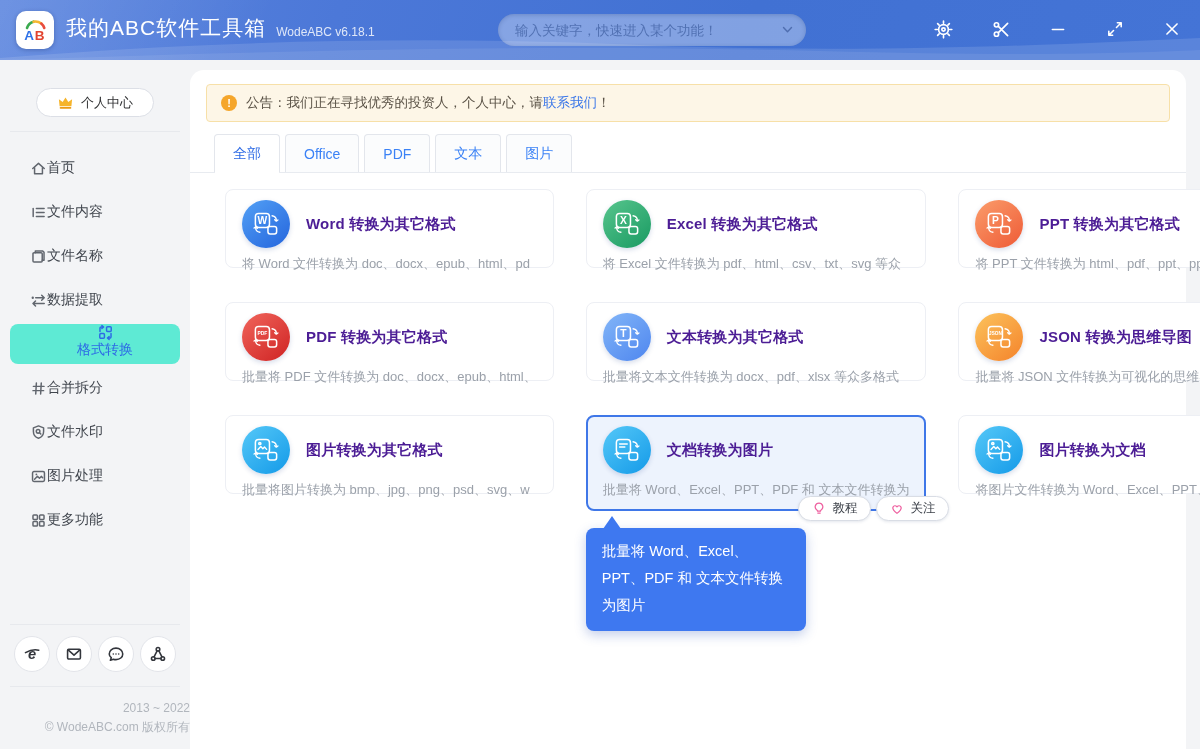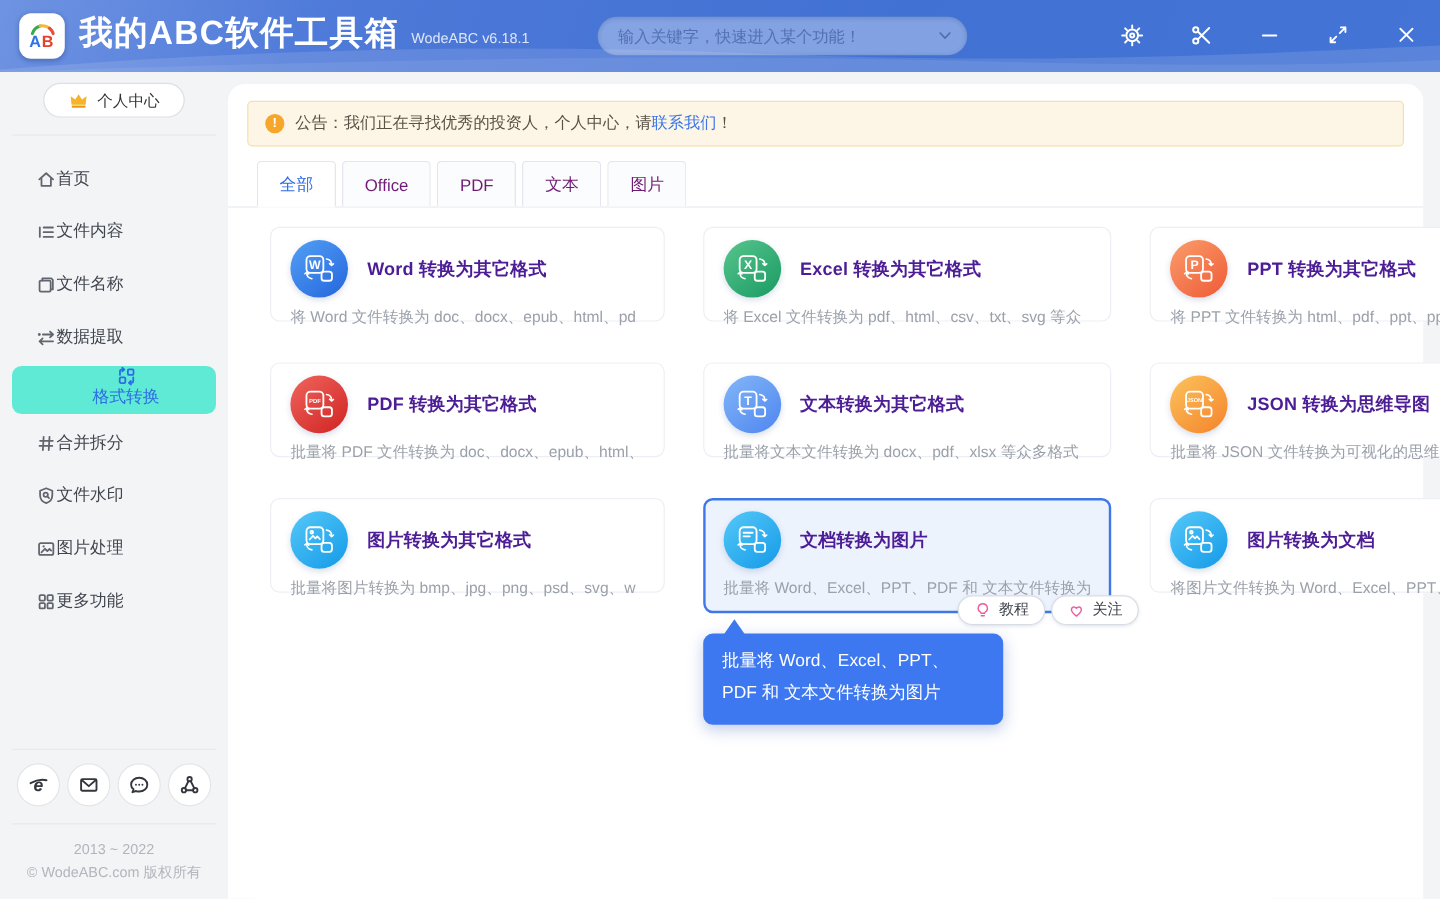--- a/index.html
+++ b/index.html
@@ -17,64 +17,64 @@
     background: linear-gradient(110deg,#5a84de 0%, #4c78d8 28%, #4171d3 62%, #4474d6 100%);
     overflow:hidden; z-index:10;
   }
   .titlebar .shine{ position:absolute; left:-60px; top:-30px; width:420px; height:130px;
     background: linear-gradient(100deg, rgba(255,255,255,.15), rgba(255,255,255,0) 75%);
     transform: skewX(-16deg); }
   .titlebar .wave{ position:absolute; left:0; bottom:0; width:1200px; height:24px; }
   .logo { position:absolute; left:16px; top:11px; width:38px; height:38px; background:#fff;
     border-radius:10px; box-shadow:0 1px 4px rgba(10,30,90,.3); display:flex; align-items:center; justify-content:center; }
   .app-title-wrap { position:absolute; left:66px; top:0; height:56px; display:flex; align-items:center; gap:10px; }
-  .app-title { font-size:28px; font-weight:bold; color:#fff; letter-spacing:1px; }
+  .app-title { font-size:21px; font-weight:normal; color:#fff; letter-spacing:1px; }
   .app-version { font-size:12px; color:rgba(255,255,255,.82); margin-top:7px; }
   .search-box { position:absolute; left:498px; top:14px; width:308px; height:32px; border-radius:16px;
     background:rgba(255,255,255,.34); box-shadow: inset 0 1px 4px rgba(15,40,95,.22); }
   .search-box input { width:100%; height:100%; background:transparent; border:none; outline:none;
     padding:0 36px 0 17px; font-size:13.5px; color:#2c4f96; font-family:inherit; }
   .search-box input::placeholder { color:rgba(34,68,134,.52); }
   .search-box .chev { position:absolute; right:13px; top:12px; color:rgba(38,70,134,.55); }
   .win-controls { position:absolute; right:18px; top:0; height:58px; display:flex; align-items:center; gap:36px; }
   .win-btn { width:21px; height:21px; display:flex; align-items:center; justify-content:center;
     color:#fff; background:none; border:none; cursor:pointer; }
 
   
   .app-body { position:absolute; left:0; top:60px; right:0; bottom:0; background:#f3f4f6; }
   .sidebar { position:absolute; left:0; top:0; bottom:0; width:190px; display:flex; flex-direction:column; }
-  .profile-btn { margin:9px auto 0; width:118px; height:29px; border:1px solid #dcdfe6; border-radius:15px;
+  .profile-btn { margin:28px auto 0; width:118px; height:29px; border:1px solid #dcdfe6; border-radius:15px;
     background:#fff; display:flex; align-items:center; justify-content:center; gap:7px;
     font-size:13px; color:#303133; cursor:pointer; }
   .side-divider { height:1px; background:#e7e9ed; margin:14px 10px 0; }
   .side-nav { margin-top:16px; padding:0 10px; display:flex; flex-direction:column; gap:4px; }
   .nav-item { height:40px; border-radius:8px; display:flex; align-items:center; padding-left:20px; 
     font-size:14px; color:#41464e; cursor:pointer; }
   .nav-item .nicon { color:#61666e; display:flex; }
   .nav-item.active { background:#5eead4; color:#2e6be5; font-weight:normal;flex-direction:column; }
   .nav-item.active .nicon { color:#2e6be5; }
   .side-bottom { margin-top:auto; padding-bottom:12px; }
   .social-row { display:flex; justify-content:center; gap:6px; margin:11px 0; }
   .social-btn { width:36px; height:36px; border-radius:50%; background:#fff; border:1px solid #e3e5ea;
     display:flex; align-items:center; justify-content:center; color:#33363c; cursor:pointer; }
   .copyright { margin-top:12px; }
-  .copyright p { font-size:12px; color:#b1b6bd; text-align:center; line-height:19px; }
+  .copyright p { font-size:12px; color:#b1b6bd; text-align:right; line-height:19px; }
 
   
   .main-panel { position:absolute; left:190px; top:10px; right:14px; bottom:0; background:#fff;
     border-radius:14px 14px 0 0; }
   .notice { margin:14px 16px 0; height:38px; background:#fdf6e7; border:1px solid #f7e0a8; border-radius:4px;
     display:flex; align-items:center; padding:0 14px; gap:9px; font-size:13.5px; color:#5a5246; }
   .warn-badge { width:16px; height:16px; border-radius:50%; background:#f5a62b; color:#fff; flex:none;
     font-size:11px; font-weight:bold; display:flex; align-items:center; justify-content:center; }
   .notice a { color:#3a76e8; text-decoration:none; cursor:pointer; }
 
   .tabs { display:flex; gap:5px; margin-top:12px; padding-left:24px; border-bottom:1px solid #e8ebf0; }
   .tab { height:38px; padding:0 18px; display:flex; align-items:center; border:1px solid #e3e6ec; border-bottom:none;
-    border-radius:4px 4px 0 0; background:#fbfcfd; font-size:14px; color:#701a75; cursor:pointer; position:relative; }
+    border-radius:4px 4px 0 0; background:#fbfcfd; font-size:14px; color:#3b82f6; cursor:pointer; position:relative; }
   .tab.active { background:#fff; color:#2e6be5; }
   .tab.active::after { content:''; position:absolute; left:0; right:0; bottom:-1px; height:1px; background:#fff; }
 
   .cards { padding:16px 33px 0 35px; display:grid; grid-template-columns:repeat(3,1fr);
     column-gap:32px; row-gap:34px; align-items:start; }
   .card { position:relative; height:79px; border:1px solid #edeff4; border-radius:8px; background:#fff;
     padding:10px 16px 0; cursor:pointer; }
   .card-head { display:flex; align-items:center; gap:16px; height:48px; }
   .card-icon { width:48px; height:48px; border-radius:50%; display:flex; align-items:center; justify-content:center;
     flex:none; color:#fff; box-shadow:0 2px 5px rgba(30,60,140,.18); }
@@ -88,21 +88,21 @@
   .grad-orange     { background:linear-gradient(140deg,#fcc35c,#f4832b); }
   .grad-cyan       { background:linear-gradient(140deg,#55c8f8,#149ae8); }
   .card-title { font-size:15px; font-weight:bold; color:#4c1d95; letter-spacing:.2px; white-space:nowrap; }
   .card-desc { margin-top:7px; font-size:13px; color:#9ba1aa; white-space:nowrap; overflow:hidden; }
   .card.selected { border:2px solid #3f77e8; background:#edf3fd; height:96px; padding:9px 15px 0; z-index:2; }
   .card-actions { position:absolute; right:-25px; bottom:-12px; display:flex; gap:5px; z-index:4; }
   .pill { height:25px; padding:0 13px; border-radius:13px; background:#fff; border:1px solid #d9dde5;
     box-shadow:0 1px 3px rgba(60,80,120,.14); display:flex; align-items:center; gap:6px;
     font-size:12.5px; color:#3a3f47; cursor:pointer; }
   .pill .picon { color:#ee5f9f; display:flex; }
-  .tooltip { position:absolute; left:-2px; top:calc(100% + 19px); width:250px; background:#3e78f0; color:#fff;
+  .tooltip { position:absolute; left:-2px; top:calc(100% + 19px); width:220px; background:#3e78f0; color:#fff;
     border-radius:8px; padding:10px 16px 12px; font-size:14.5px; line-height:27px; z-index:6;
     box-shadow:0 4px 12px rgba(40,80,180,.28); }
   .tooltip::before { content:''; position:absolute; top:-12px; left:17px;
     border-left:9px solid transparent; border-right:9px solid transparent; border-bottom:13px solid #3e78f0; }
 </style>
 </head>
 <body>
 
 <header class="titlebar">
   <div class="shine"></div>

